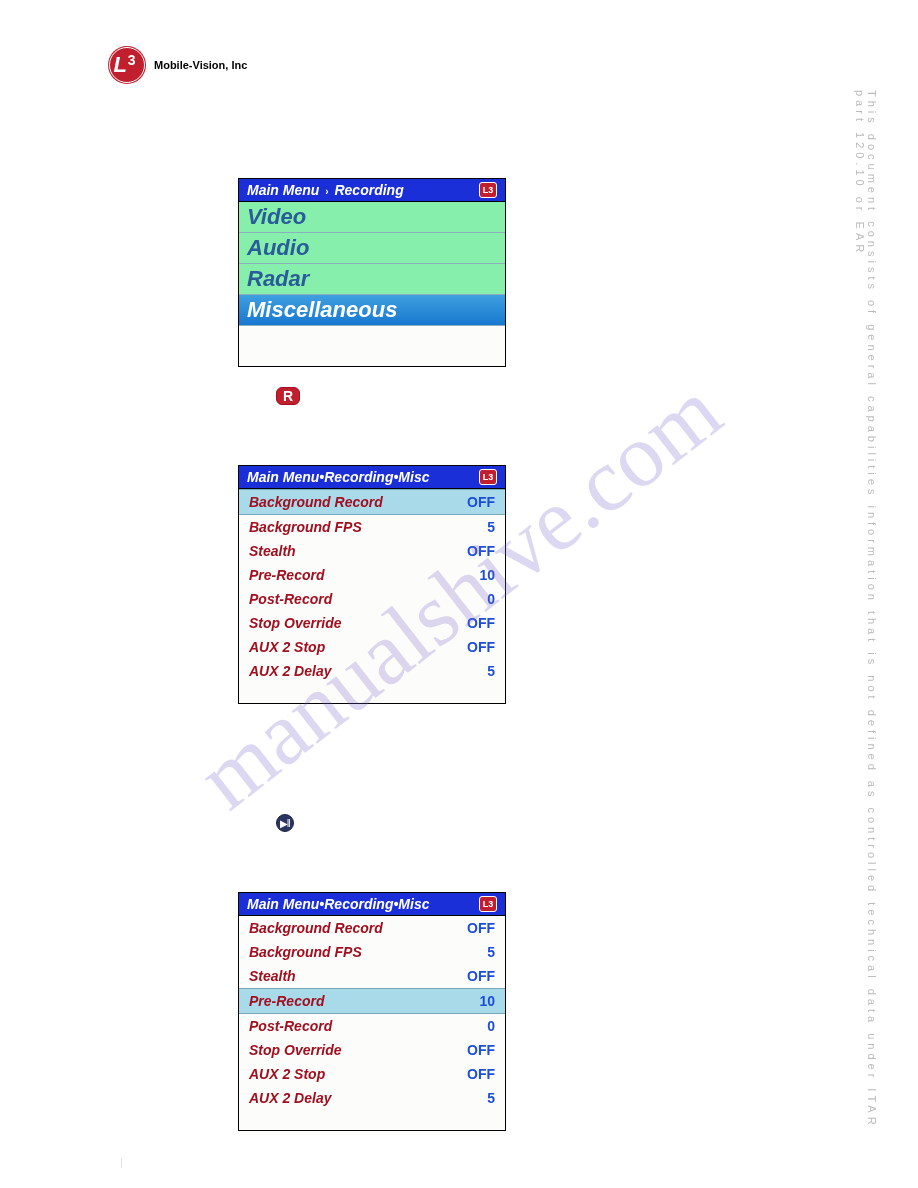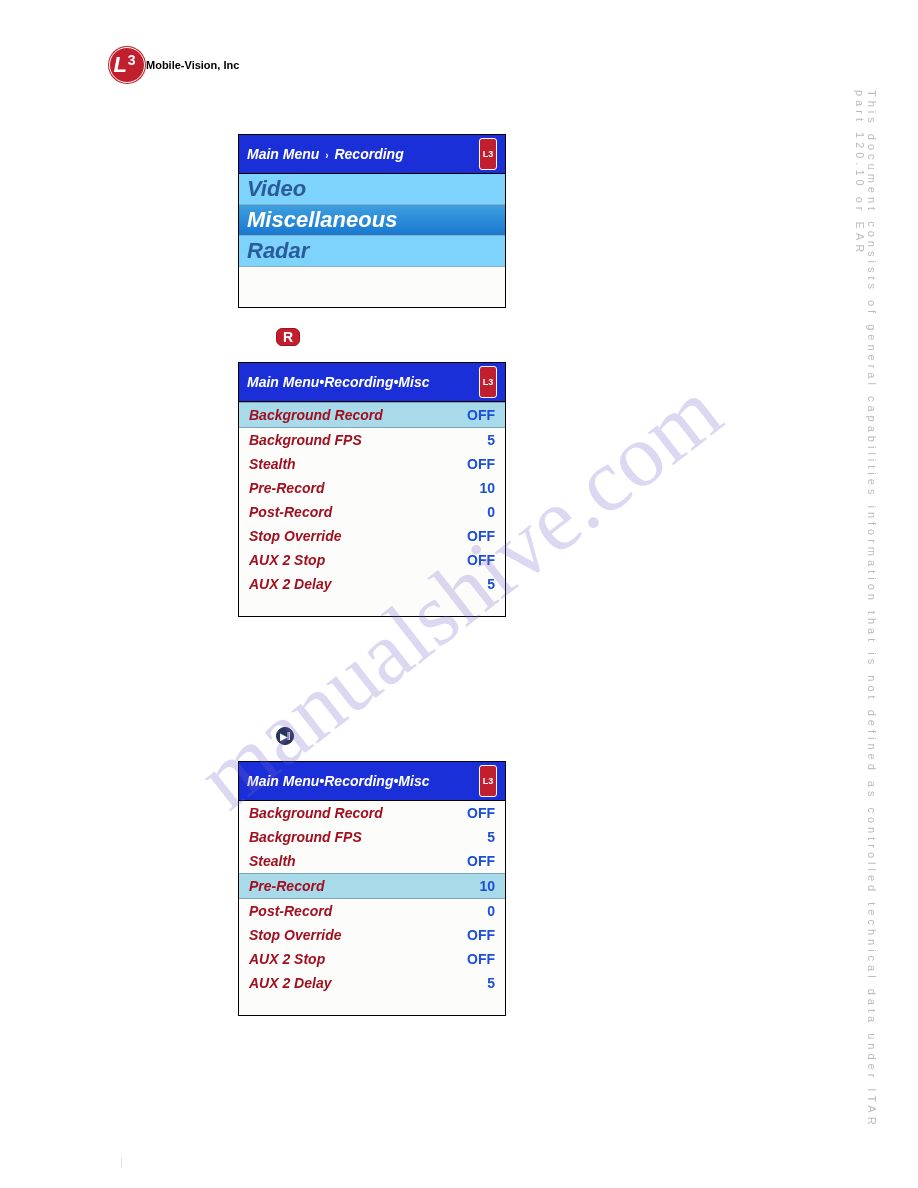--- a/index.html
+++ b/index.html
@@ -48,63 +48,64 @@
       font-weight: bold;
       font-size: 14px;
       position: relative;
       top: -5px;
       left: -2px;
     }
     .logo-text {
       font-size: 11px;
       font-weight: bold;
       color: #000;
-      margin-left: 0;
+      margin-left: 8px;
     }
 
     .menu-box {
       width: 268px;
       border: 1px solid #000;
       background: #fcfcfa;
       margin-left: 238px;
+      margin-top: 44px;
     }
     .menu-header {
       background: #1a2fd8;
       color: #fff;
       font-weight: bold;
       font-size: 14px;
       font-style: italic;
       padding: 3px 8px;
       display: flex;
       justify-content: space-between;
       align-items: center;
       border-bottom: 1px solid #000;
     }
     .menu-header .crumb-sep { margin: 0 2px; font-style: normal; font-size: 10px; }
     .header-logo {
       width: 18px;
-      height: 32px;
+      height: 16px;
       background: #c21f2e;
       border-radius: 3px;
       display: flex;
       align-items: center;
       justify-content: center;
       font-size: 9px;
       color: #fff;
       font-style: normal;
       font-weight: bold;
       border: 1px solid #fff;
     }
     .menu-item {
       padding: 2px 8px;
       font-size: 22px;
       font-weight: bold;
       color: #2a5c9a;
       font-style: italic;
-      background: #7dd3fc;
+      background: #86efac;
       border-bottom: 1px solid #8ab0c0;
     }
     .menu-item.selected {
       background: linear-gradient(#3e9fe0, #1878d0);
       color: #fff;
     }
     .menu-box .spacer { height: 40px; background: #fcfcfa; }
 
     .r-button {
       display: inline-block;
@@ -209,22 +210,23 @@
   <div class="menu-header">
     <span>
       <span>Main Menu</span>
       <span class="crumb-sep">›</span>
       <span>Recording</span>
     </span>
     <span class="header-logo">L3</span>
   </div>
   <div id="menu1-items">
       <div class="menu-item">Video</div>
+      <div class="menu-item">Audio</div>
+      <div class="menu-item">Radar</div>
       <div class="menu-item selected">Miscellaneous</div>
-      <div class="menu-item">Radar</div>
     </div>
   <div class="spacer"></div>
 </div>
 
 <div class="r-button">R</div>
 
 
 <div class="menu-box">
   <div class="menu-header">
     <span>Main Menu•Recording•Misc</span>

